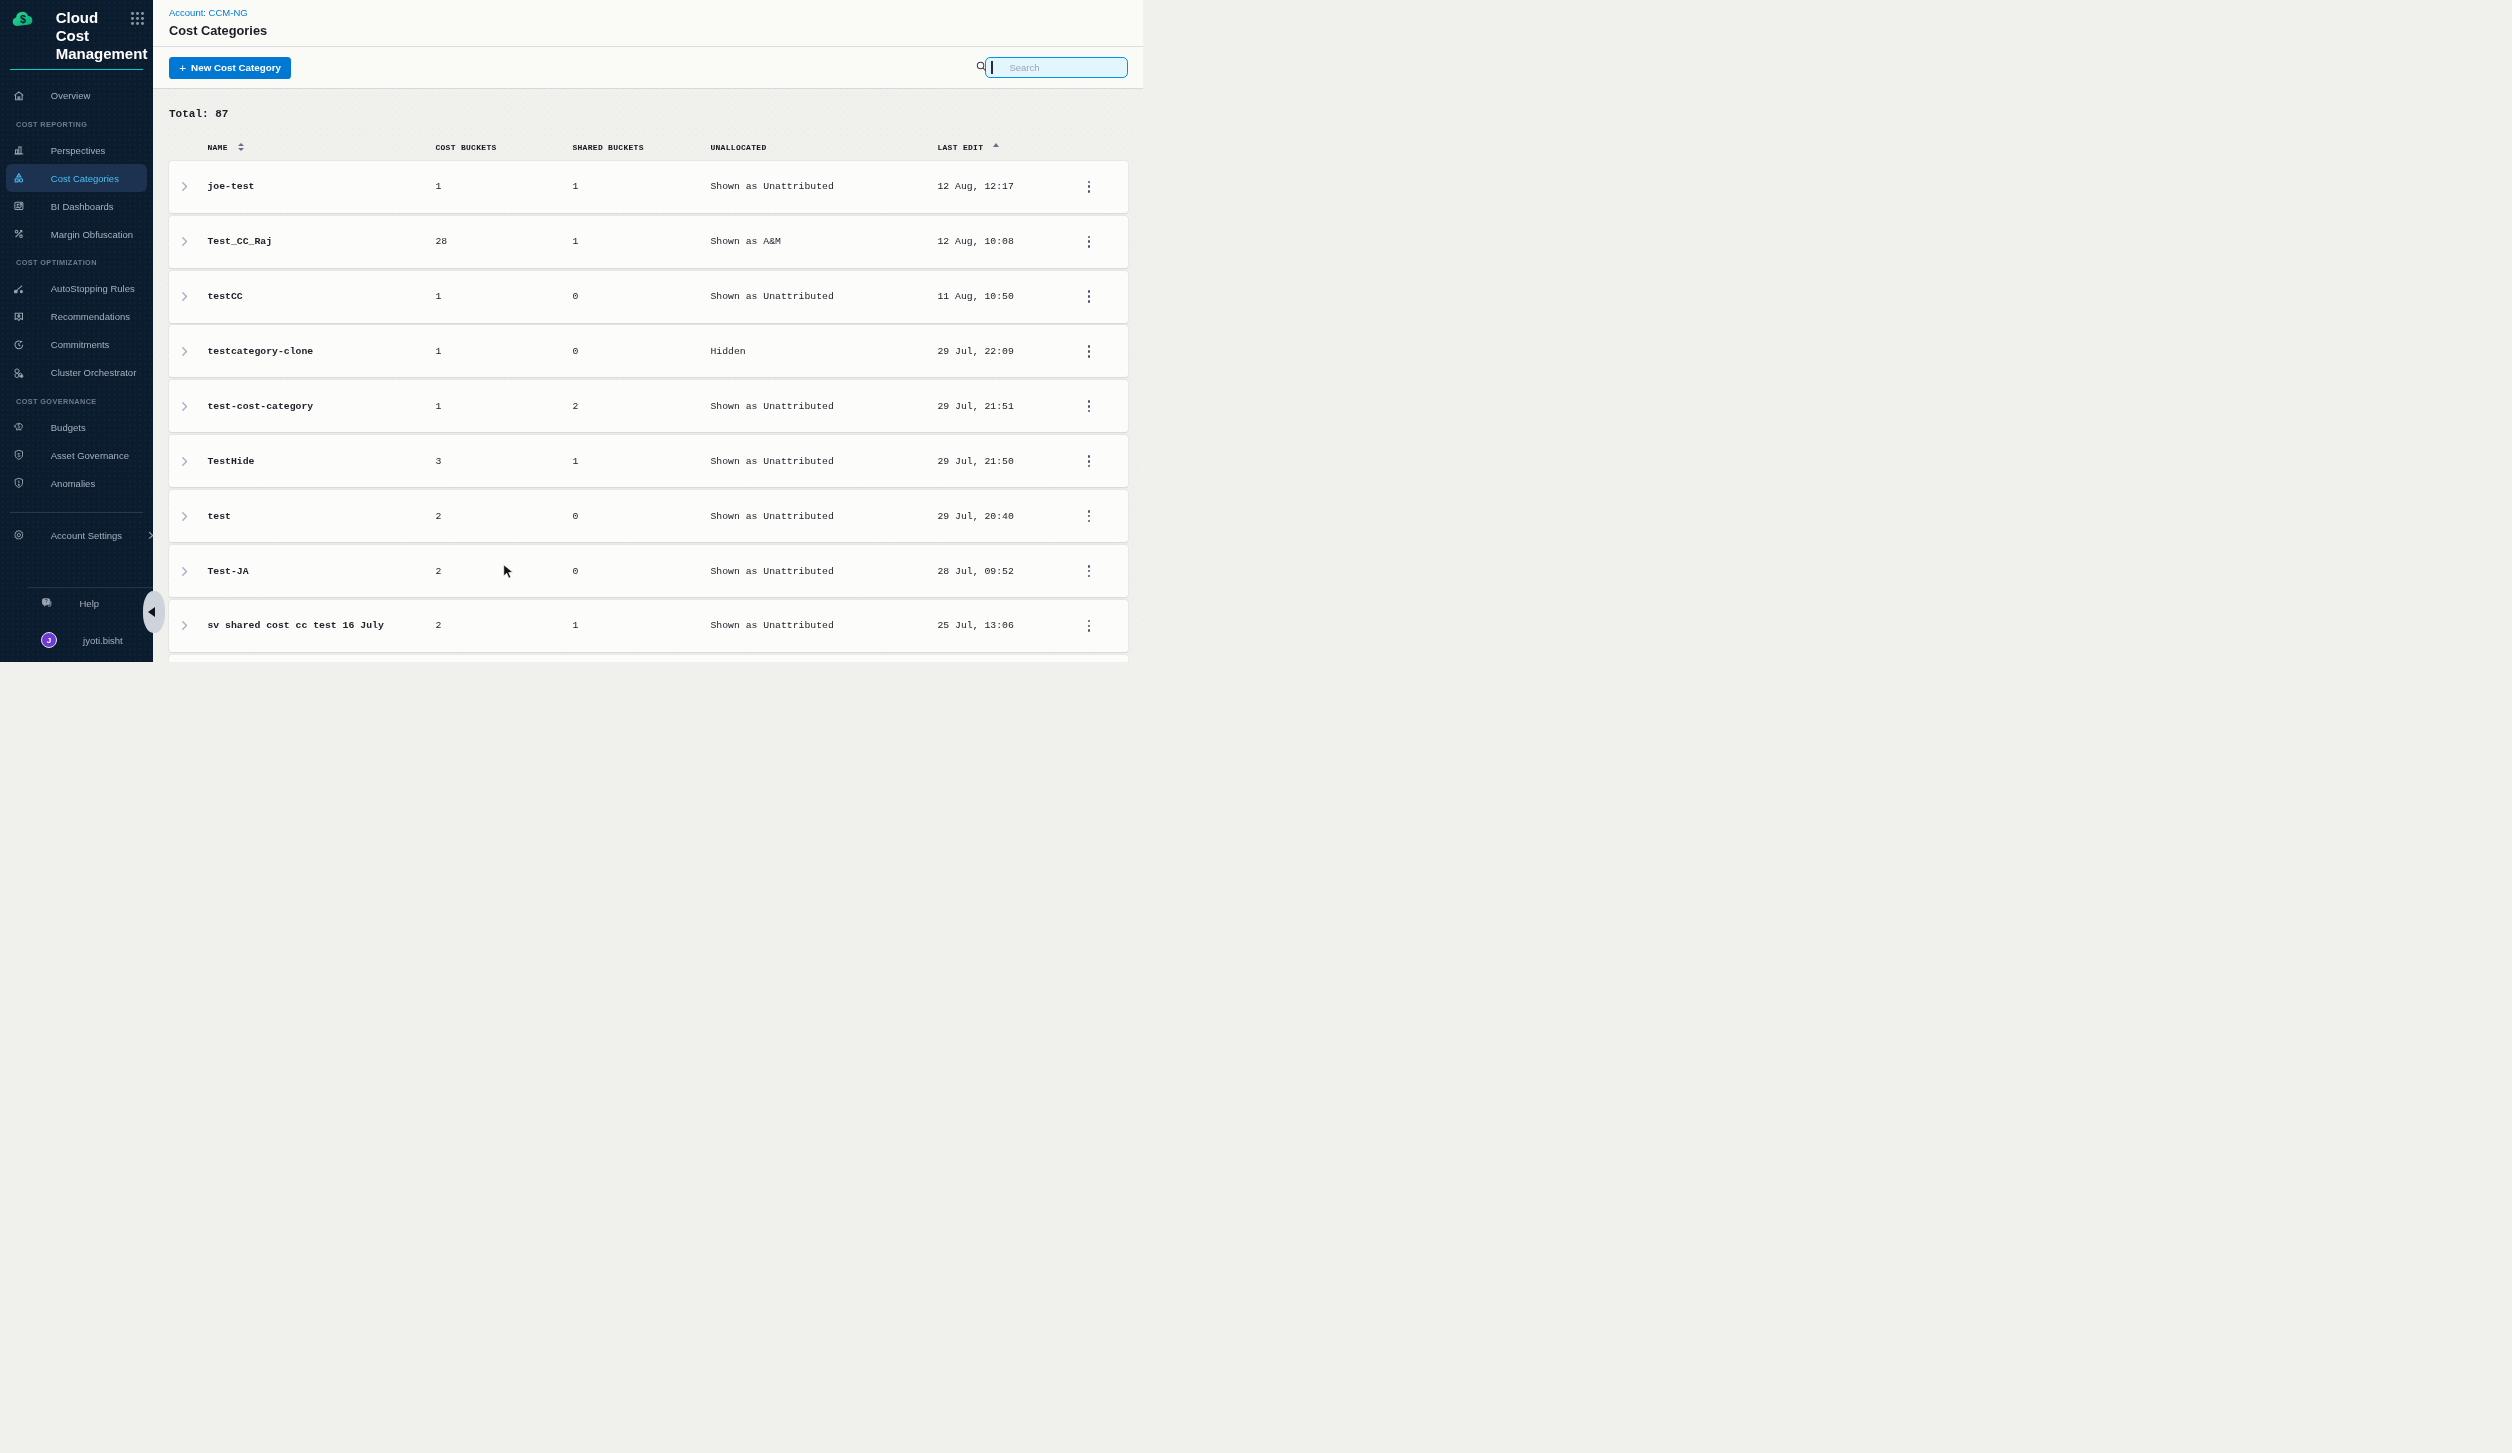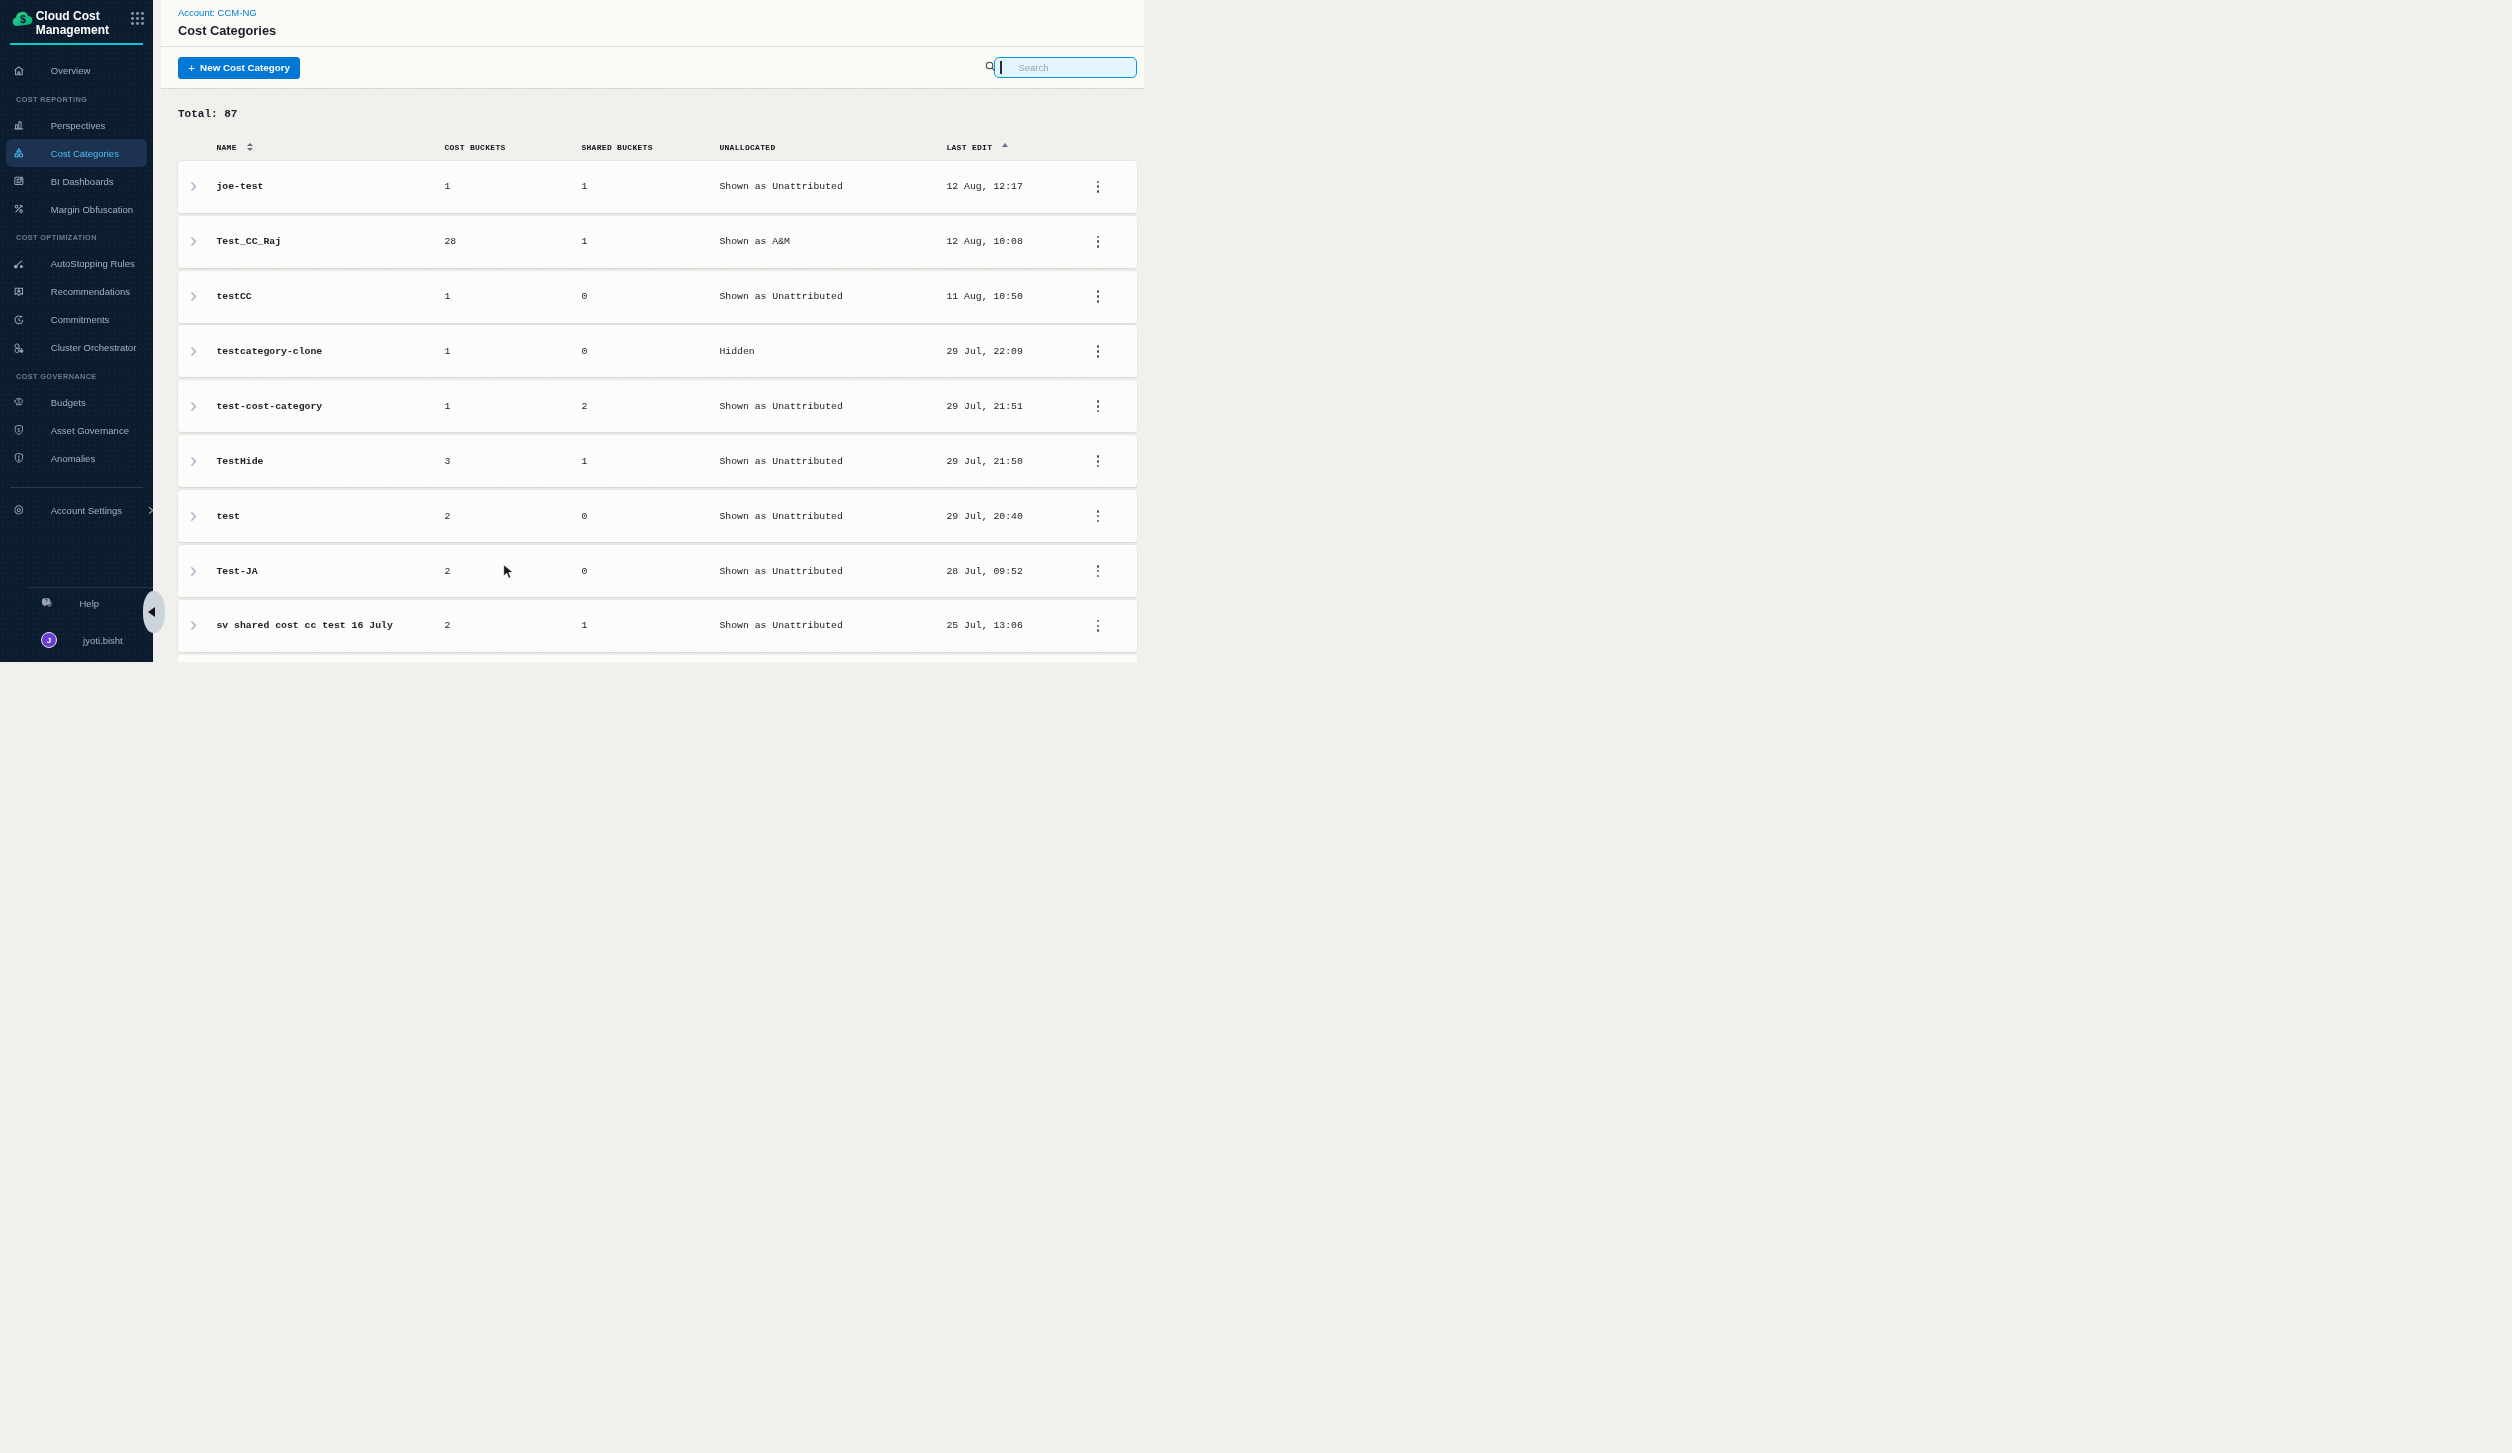--- a/index.html
+++ b/index.html
@@ -7,22 +7,22 @@
               font-family:"Liberation Sans", sans-serif; }
   .app { position:relative; width:1144px; height:662px; }
 
   
   .sidebar { position:absolute; left:0; top:0; width:153px; height:662px;
              background:#0b1c2e; display:flex; flex-direction:column; z-index:4;
              background-image:radial-gradient(rgba(70,110,150,.10) 0.7px, transparent 0.7px);
              background-size:5.1px 5.1px; }
   .logo-row { display:flex; align-items:flex-start; padding:8.8px 8.8px 0 11.7px; }
   .logo-cloud { width:22px; height:19px; margin-top:1.5px; flex:0 0 auto; }
-  .logo-title { color:#fff; font-size:12px; font-weight:bold; line-height:1.2;
-                margin-left:2px; width:70px; }
+  .logo-title { color:#fff; font-size:15px; font-weight:bold; line-height:1.2;
+                margin-left:22px; width:70px; }
   .grid-icon { margin-left:auto; margin-top:2.9px; display:grid;
                grid-template-columns:repeat(3,2.9px); grid-gap:2.2px; cursor:pointer; }
   .grid-icon i { width:2.9px; height:2.9px; border-radius:50%; background:#8b95a3; }
   .teal-rule { height:1.5px; background:linear-gradient(90deg,#01d0c2,#02c8d8);
                margin:5.8px 10.2px 0 10.2px; }
 
   .nav { display:flex; flex-direction:column; flex:1 1 auto; margin-top:11.7px; }
   .nav-item { height:28px; display:flex; align-items:center; gap:26px;
               margin:0 5.8px; padding:0 7.3px; border-radius:5.8px; font-size:9.5px;
               color:#a6b0bf; cursor:pointer; white-space:nowrap; }
@@ -39,21 +39,21 @@
             border:1.1px solid #e8e2f7; color:#fff; font-size:8px; font-weight:bold;
             display:flex; align-items:center; justify-content:center; }
 
   .collapse-handle { position:absolute; left:143px; top:591px; width:22px; height:42px;
                      background:#ccd3db; border-radius:46%; z-index:5; cursor:pointer; }
   .collapse-handle .tri { position:absolute; left:5.1px; top:16px; width:0; height:0;
                           border-top:5.1px solid transparent; border-bottom:5.1px solid transparent;
                           border-right:7.3px solid #10131a; }
 
   
-  .main { position:absolute; left:161px; top:0; width:991px; height:662px;
+  .main { position:absolute; left:152px; top:0; width:991px; height:662px;
           background:#f0f1ed;
           background-image:radial-gradient(rgba(110,130,210,.10) 0.7px, transparent 0.7px),
                            radial-gradient(rgba(214,198,80,.12) 0.7px, transparent 0.7px);
           background-size:6.6px 6.6px, 6.6px 6.6px; background-position:0 0, 2.9px 2.9px; }
   .page-header { height:47px; background:#fafaf7; border-bottom:0.7px solid #dcdce3;
                  padding:6.6px 0 0 17px; }
   .account-link { color:#0278d5; font-size:9.5px; cursor:pointer; }
   .page-title { color:#1c1c28; font-size:12.8px; font-weight:bold; margin-top:5.1px; }
 
   .toolbar { height:42px; background:#fafaf7; border-bottom:0.7px solid #d7d7dc;

